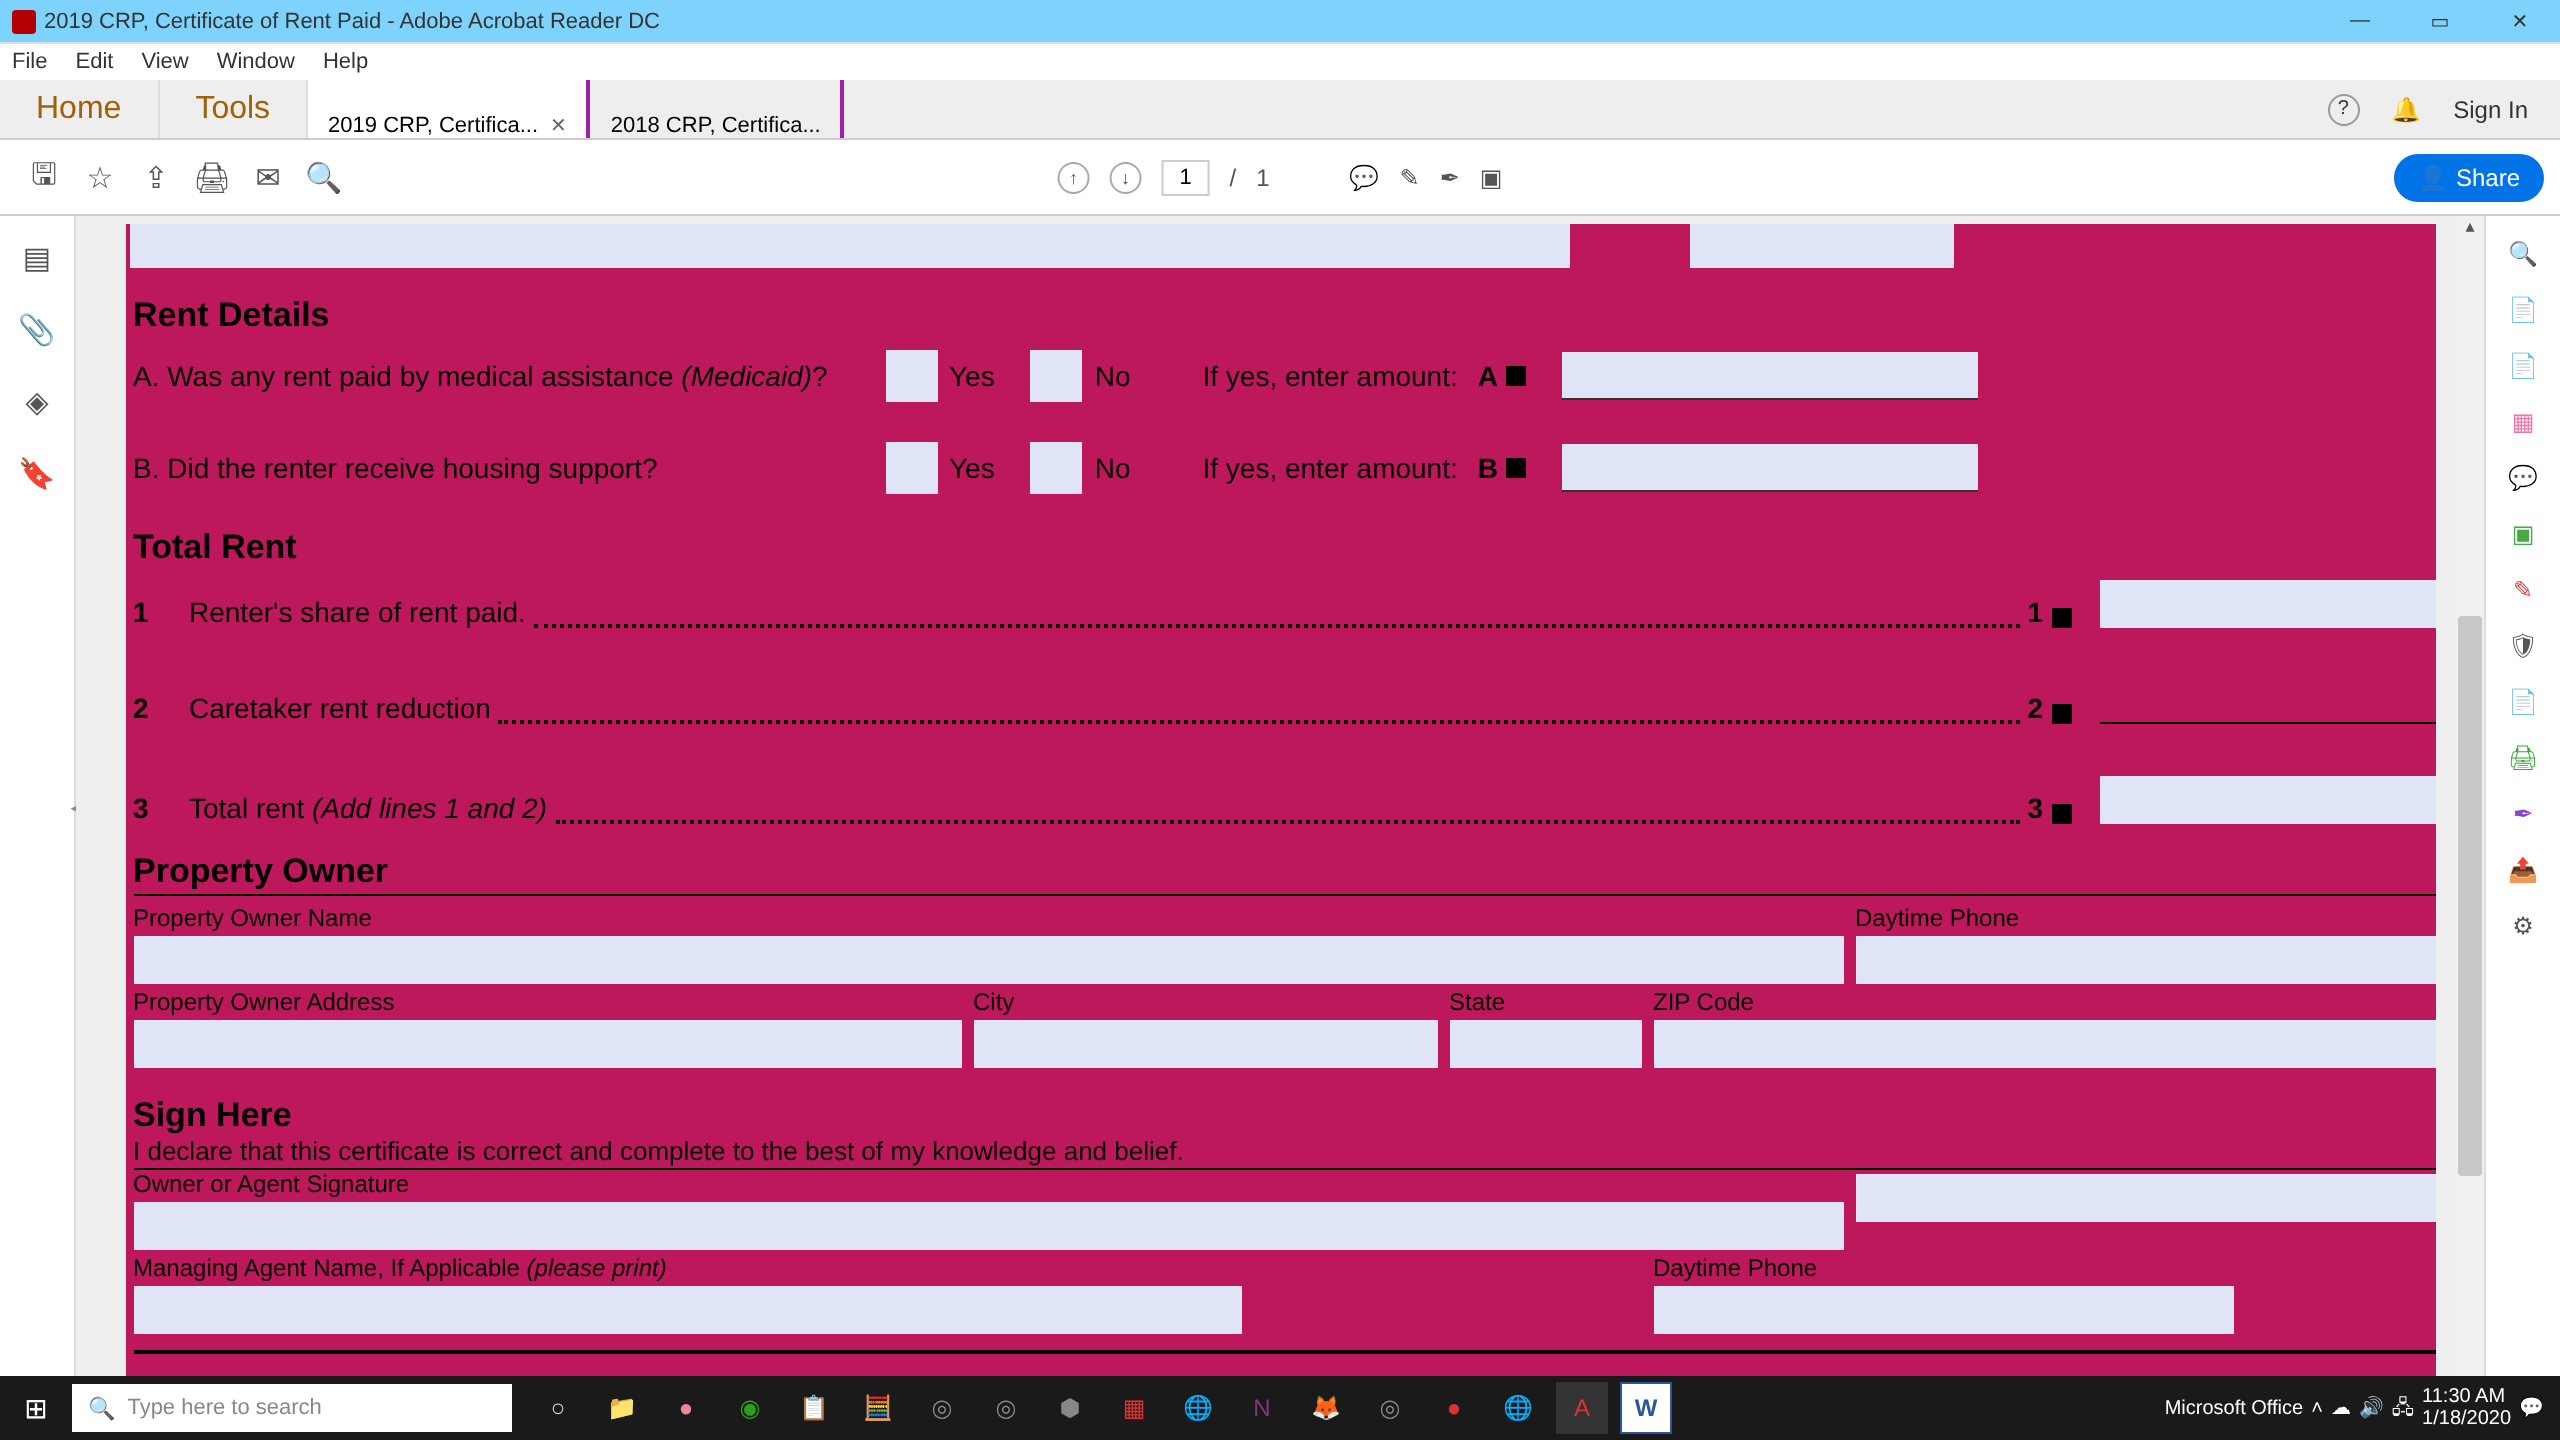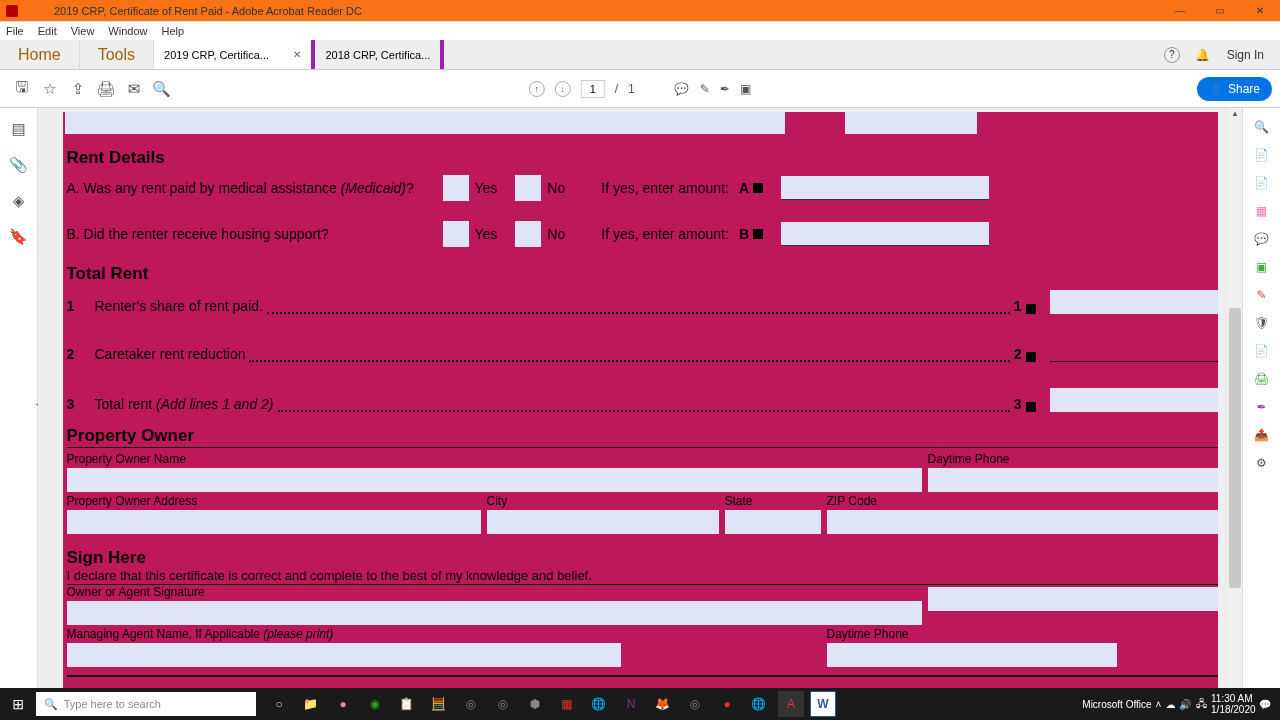--- a/index.html
+++ b/index.html
@@ -1,30 +1,30 @@
 <!DOCTYPE html>
 <html><head>
 <meta charset="utf-8">
 <style>
 * { margin:0; padding:0; box-sizing:border-box; font-family:"Segoe UI",Arial,sans-serif; }
 body { width:1280px; height:720px; overflow:hidden; background:#fff; position:relative; }
 
 
-.title-bar { height:22px; background:#f97316; display:flex; align-items:center; font-size:11px; color:#333; padding-left:6px; border-bottom:1px solid #ddd;gap:32px; }
+.title-bar { height:22px; background:#7dd3fc; display:flex; align-items:center; font-size:11px; color:#333; padding-left:6px; border-bottom:1px solid #ddd; }
 .title-bar .pdf-ico { width:12px; height:12px; background:#b30000; margin-right:4px; border-radius:2px; }
 .win-ctrl { margin-left:auto; display:flex; }
 .win-ctrl div { width:40px; height:22px; display:flex; align-items:center; justify-content:center; font-size:10px; color:#333; }
 
 
 .menu-bar { height:18px; display:flex; align-items:center; font-size:11px; color:#333; padding-left:6px; gap:14px; }
 
 
 .tab-row { height:30px; background:#eee; display:flex; align-items:stretch; border-bottom:1px solid #ccc; }
 .tab-btn { padding:0 18px; display:flex; align-items:center; font-size:16px; color:#a16207; border-right:1px solid #ddd; }
-.tab-doc { padding:0 10px; display:flex; align-items:center; font-size:11px; background:#fff; border-right:4px solid #a21caf; position:relative; gap:24px; }
+.tab-doc { padding:0 10px; display:flex; align-items:flex-end; font-size:11px; background:#fff; border-right:2px solid #a21caf; position:relative; gap:6px; }
 .tab-doc .close { font-size:10px; color:#666; }
 .tab-inactive { background:#eee; }
 .signin { margin-left:auto; padding:0 16px; display:flex; align-items:center; font-size:12px; color:#333; gap:16px; }
 .signin .ico { width:16px; height:16px; border:1px solid #999; border-radius:50%; display:flex; align-items:center; justify-content:center; font-size:10px; }
 
 
 .toolbar { height:38px; border-bottom:1px solid #ccc; display:flex; align-items:center; padding:0 8px; }
 .tb-ico { width:28px; height:28px; display:flex; align-items:center; justify-content:center; color:#555; font-size:15px; }
 .tb-center { position:absolute; left:50%; transform:translateX(-50%); display:flex; align-items:center; gap:10px; color:#555; font-size:12px; }
 .tb-center input { width:24px; height:18px; border:1px solid #ccc; text-align:center; font-size:11px; }

